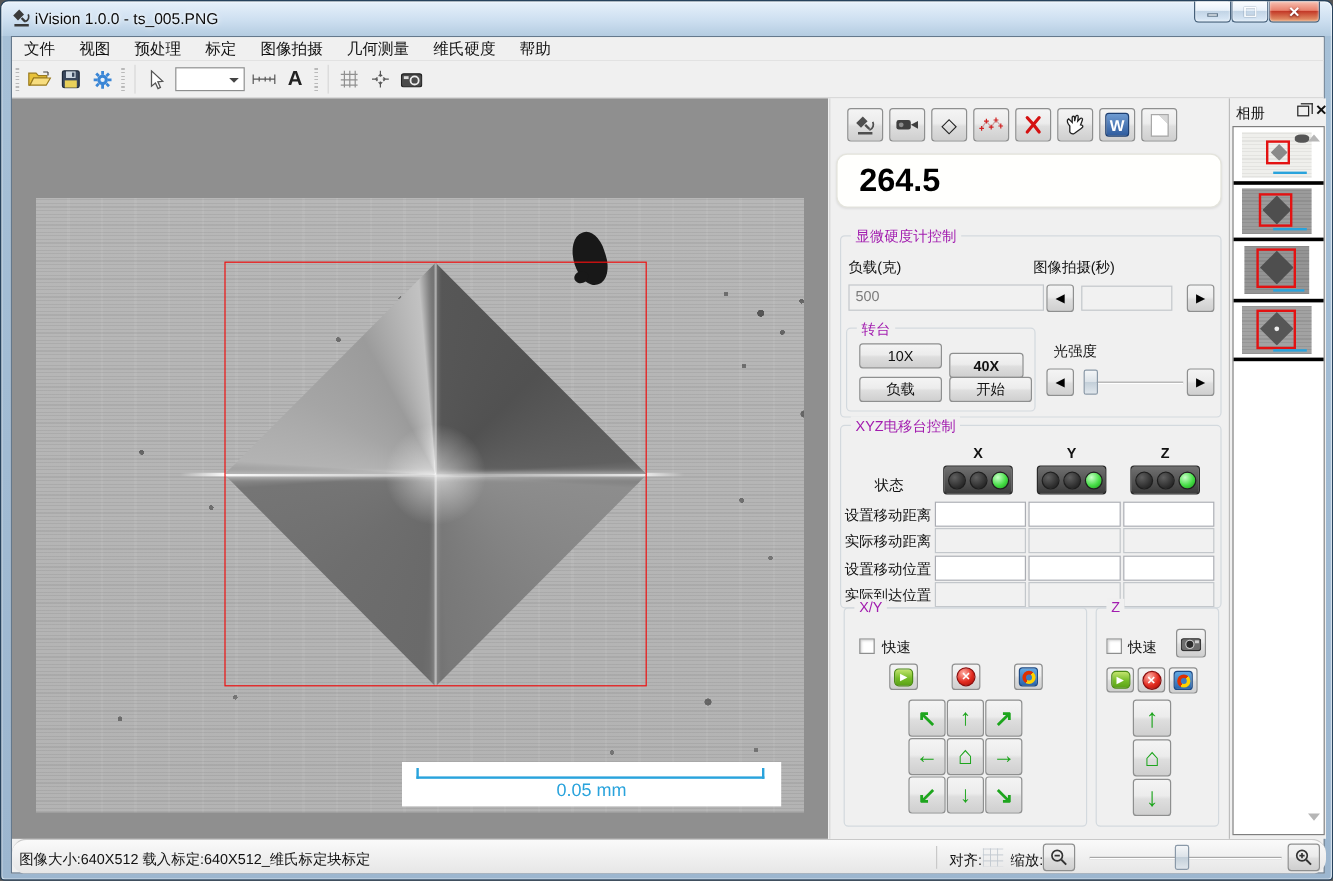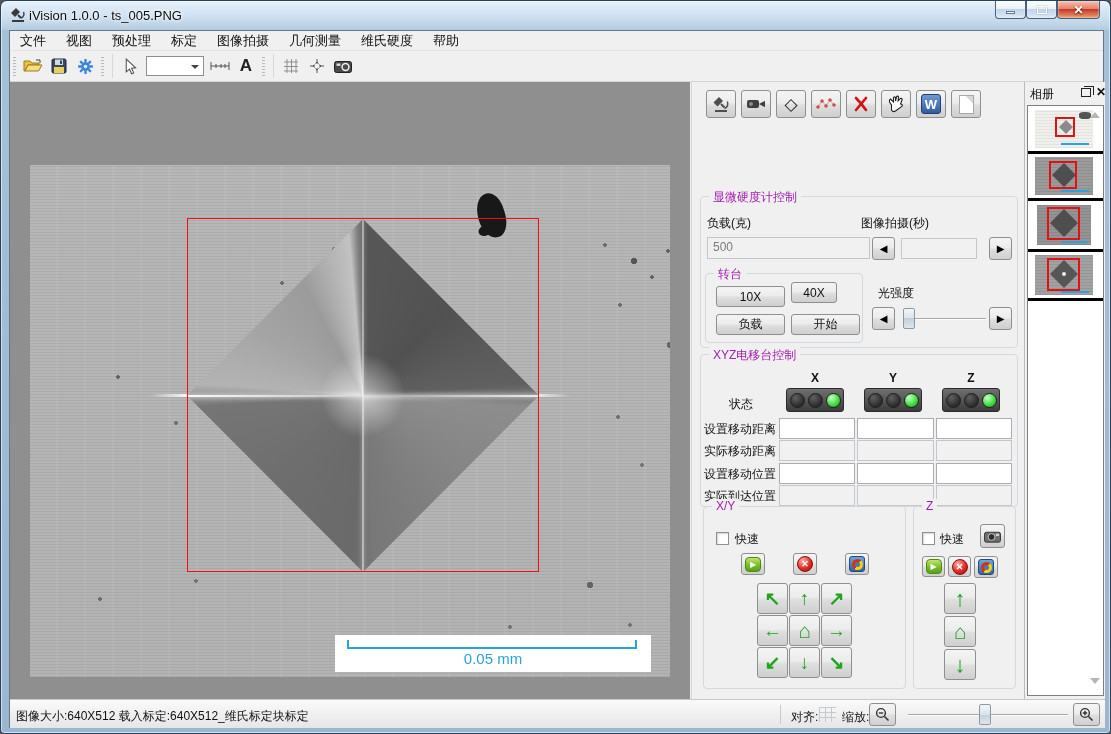--- a/index.html
+++ b/index.html
@@ -133,21 +133,21 @@
   .thumb { position:absolute; overflow:hidden; }
   .t-red { position:absolute; border:2px solid #e31212; }
   .t-dia { position:absolute; clip-path:polygon(50% 0,100% 50%,50% 100%,0 50%); background:#4e4e4e; }
   .t-blue { position:absolute; height:2px; background:#29a3dc; }
   .t-sep { position:absolute; left:0; width:75px; height:3px; background:#000; }
   .scr { position:absolute; left:62px; width:0; height:0; border-left:5px solid transparent; border-right:5px solid transparent; }
   .scr.up { border-bottom:6px solid #b6b6b6; }
   .scr.down { border-top:6px solid #b6b6b6; }
   
   .statusbar { position:absolute; left:0; top:668px; width:1095px; height:29px; border-top:1px solid #c9c9c9;
-    background:linear-gradient(180deg,#fafafa,#e6e6e6); }
+    background:linear-gradient(180deg,#fafafa,#e6e6e6);border-radius:12px; }
   .ssep { position:absolute; top:5px; width:1px; height:19px; background:#c9c9c9; }
   .gridicon { position:absolute; width:17px; height:15px;
     background-image:linear-gradient(#c3cad1 1px,transparent 1px),linear-gradient(90deg,#c3cad1 1px,transparent 1px);
     background-size:6px 5px; }
   .zbtn { position:absolute; width:27px; height:23px; }
   svg { display:block; }
 </style>
 </head>
 <body>
 
@@ -305,38 +305,39 @@
             <path d="M4 10C2 8 1 5 3 4l3 3V3c0-1.5 2-1.5 2 0v3l1-4c.5-1.5 2.2-1 2 .6L10.6 6l1.9-2c1-1.2 2.5-.3 2 1L13 9c2 0 2.5 1.6 1 2.6L8 16c-1.5 1-3 .5-4-1z" fill="#fff" stroke="#222" stroke-width="1.1"></path>
           </svg>
       </div>
       <div class="btn7 tbtn" style="left:224px;">
         <span style="width:20px;height:20px;border-radius:3px;border:1px solid #1d3f72;background:linear-gradient(180deg,#6f9bd1,#2f5c9e);color:#fff;font-weight:bold;font-size:13px;display:flex;align-items:center;justify-content:center;">W</span>
       </div>
       <div class="btn7 tbtn" style="left:259px;">
         <span style="width:15px;height:19px;background:linear-gradient(225deg,#d8d8d8 0 5px,#fff 5px);border:1px solid #a8a8a8;"></span>
       </div>
 
+      <div class="hvalue">264.5</div>
 
       <div class="group" style="left:8px;top:114px;width:318px;height:152px;">
         <span class="gtitle">显微硬度计控制</span>
         <span class="lbl" style="left:6px;top:18px;">负载(克)</span>
         <div class="field dis" style="left:6px;top:40px;width:163px;height:22px;">500</div>
         <span class="lbl" style="left:160px;top:18px;">图像拍摄(秒)</span>
         <div class="btn7 spin" style="left:171px;top:40px;">
             <span>◀</span>
           </div>
         <div class="field dis" style="left:200px;top:41px;width:76px;height:21px;"></div>
         <div class="btn7 spin" style="left:288px;top:40px;">
             <span>▶</span>
           </div>
 
         <div class="group" style="left:4px;top:76px;width:158px;height:70px;">
           <span class="gtitle">转台</span>
           <div class="btn7 abs" style="left:10px;top:12px;width:69px;height:21px;">10X</div>
-          <div class="btn7 abs" style="left:85px;top:8px;width:46px;height:21px;">40X</div>
+          <div class="btn7 abs" style="left:85px;top:20px;width:62px;height:21px;font-weight:bold;">40X</div>
           <div class="btn7 abs" style="left:10px;top:40px;width:69px;height:21px;">负载</div>
           <div class="btn7 abs" style="left:85px;top:40px;width:69px;height:21px;">开始</div>
         </div>
 
         <span class="lbl" style="left:177px;top:88px;">光强度</span>
         <div class="btn7 spin" style="left:171px;top:110px;">
             <span>◀</span>
           </div>
         <div class="slider-track" style="left:205px;top:121px;width:80px;"></div>
         <div class="slider-handle" style="left:202px;top:111px;"></div>

